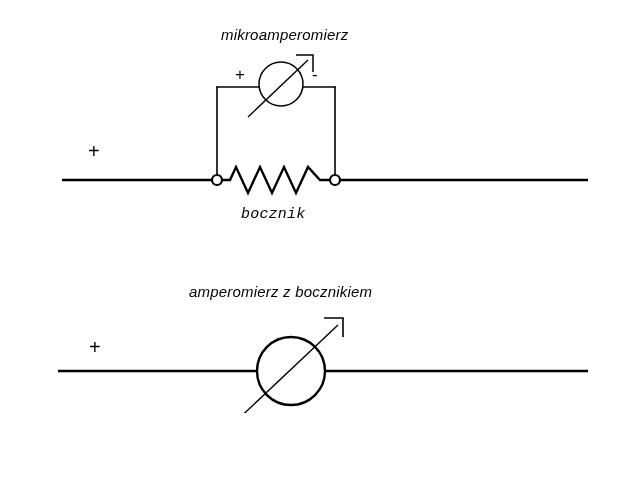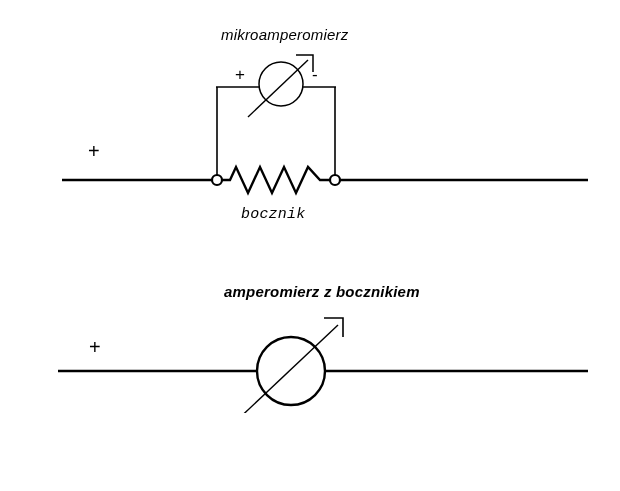--- a/index.html
+++ b/index.html
@@ -27,21 +27,21 @@
     position: absolute;
     font-family: "Liberation Sans", sans-serif;
     font-style: italic;
     font-size: 15px;
     color: #000000;
     white-space: nowrap;
     letter-spacing: 0.2px;
   }
   .label-title-upper { left: 221px; top: 26px; }
   .label-shunt       { left: 241px; top: 206px; font-family: Liberation Mono, monospace; }
-  .label-title-lower { left: 224px; top: 283px; font-weight: bold; }
+  .label-title-lower { left: 189px; top: 283px; }
   .sign {
     position: absolute;
     font-family: "Liberation Sans", sans-serif;
     font-size: 17px;
     color: #000000;
     white-space: nowrap;
     line-height: 1;
   }
   .sign-plus-upper-rail { left: 88px; top: 141px; font-size: 20px; }
   .sign-plus-lower-rail { left: 89px; top: 337px; font-size: 20px; }

